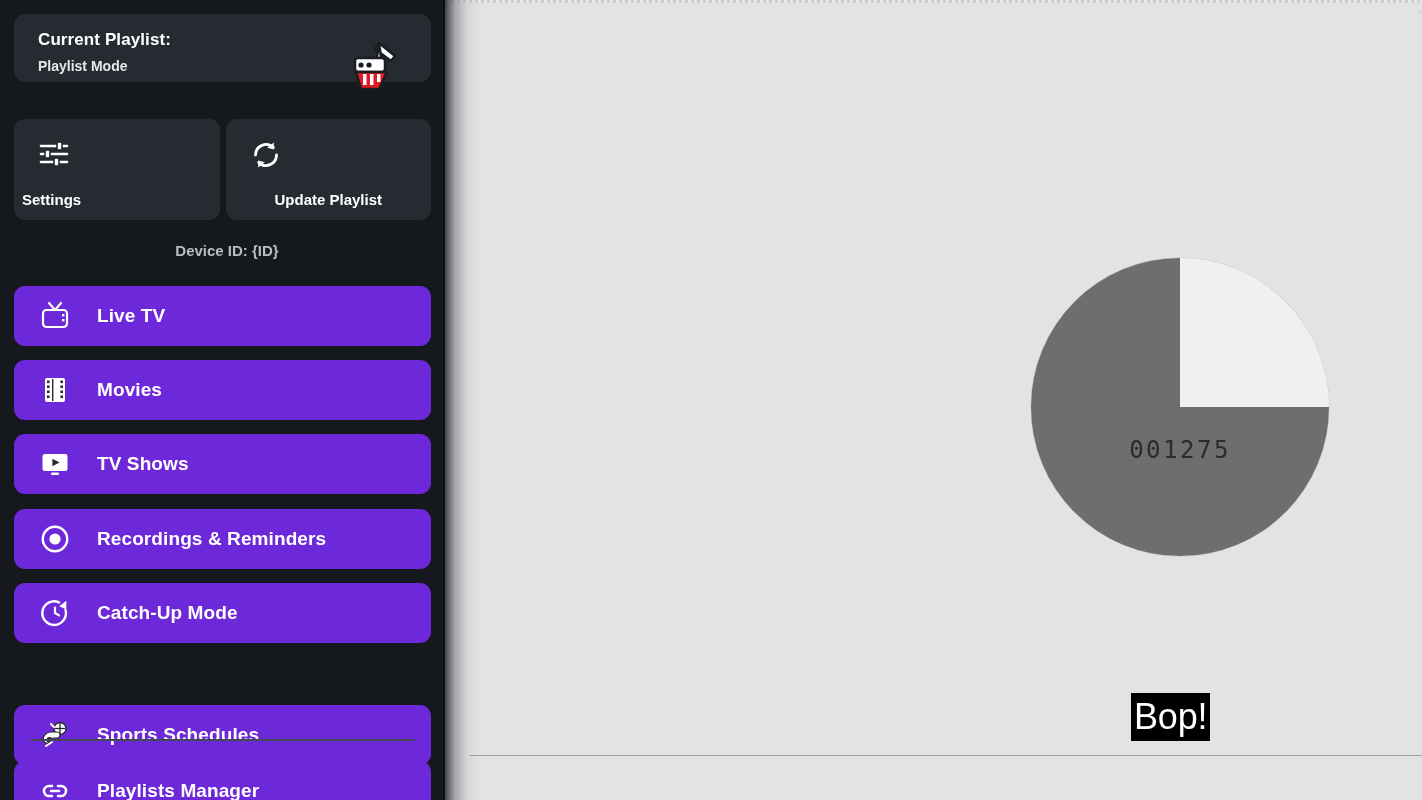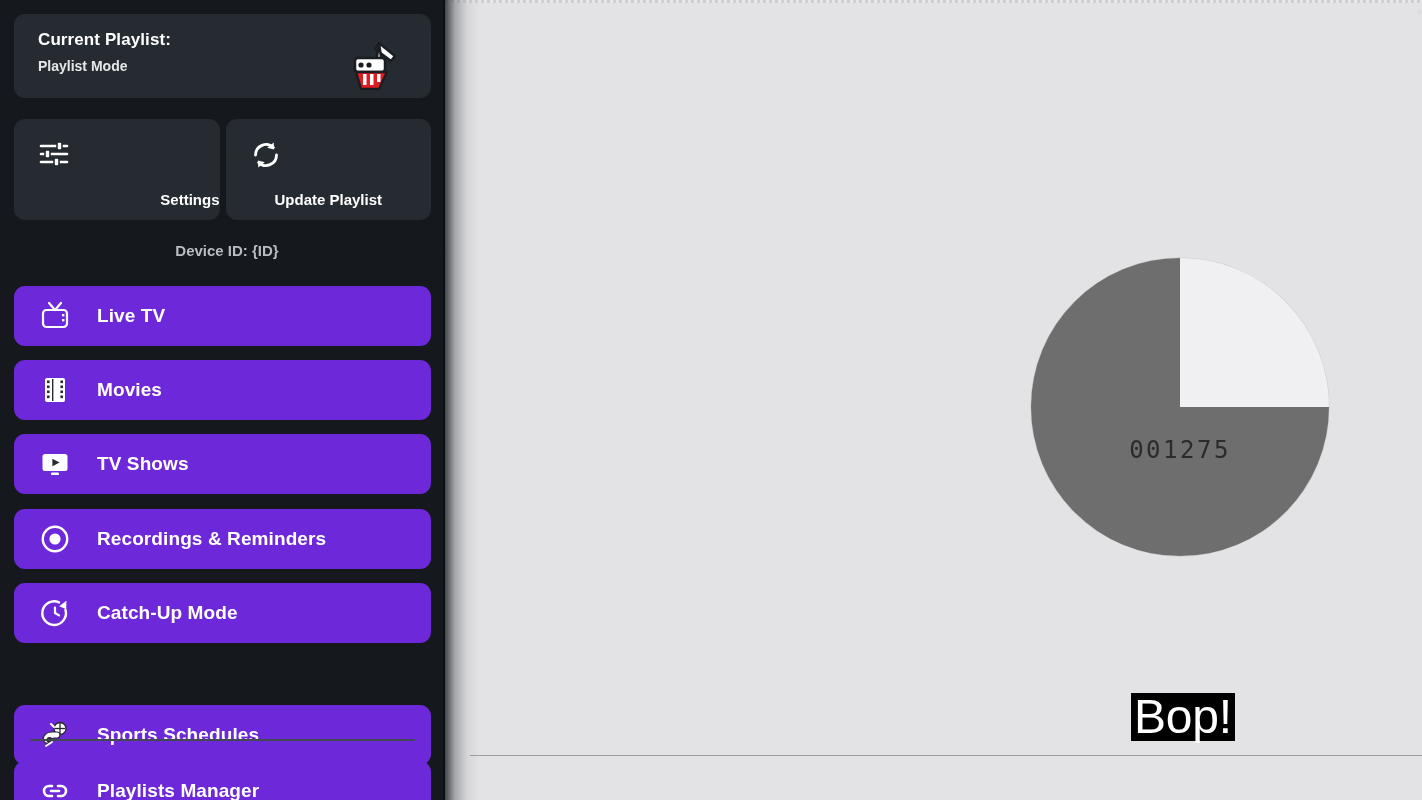--- a/index.html
+++ b/index.html
@@ -109,21 +109,21 @@
     user-select: none;
   }
 
   
   .bop {
     position: absolute;
     left: 661px;
     top: 690px;
     background: #000000;
     color: #ffffff;
-    font-size: 48px;
+    font-size: 36px;
     line-height: 48px;
     padding: 0 3px;
     font-family: "Liberation Sans", sans-serif;
     letter-spacing: -0.2px;
   }
 
   .content-divider {
     position: absolute;
     left: 0;
     top: 752px;
@@ -163,21 +163,21 @@
     left: 14px;
     width: 417px;
     background: #262b31;
     border-radius: 11px;
     box-sizing: border-box;
   }
 
   
   .playlist-card {
     top: 14px;
-    height: 84px;
+    height: 68px;
     padding: 14px 16px 0 24px;
   }
   .playlist-title {
     color: #ffffff;
     font-size: 17px;
     font-weight: bold;
     line-height: 23px;
     letter-spacing: .1px;
   }
   .playlist-name {
@@ -224,21 +224,21 @@
   .action-btn-label {
     position: absolute;
     left: 0;
     bottom: 12px;
     width: 100%;
     text-align: center;
     color: #ffffff;
     font-size: 15px;
     font-weight: bold;
   }
-  .action-btn.settings .action-btn-label { text-align: right; }
+  .action-btn.settings .action-btn-label { text-align: left; margin-left: 8px; }
 
   .device-id {
     position: absolute;
     left: 0;
     top: 242px;
     width: 454px;
     text-align: center;
     color: #b9bcc2;
     font-size: 15px;
     font-weight: bold;

